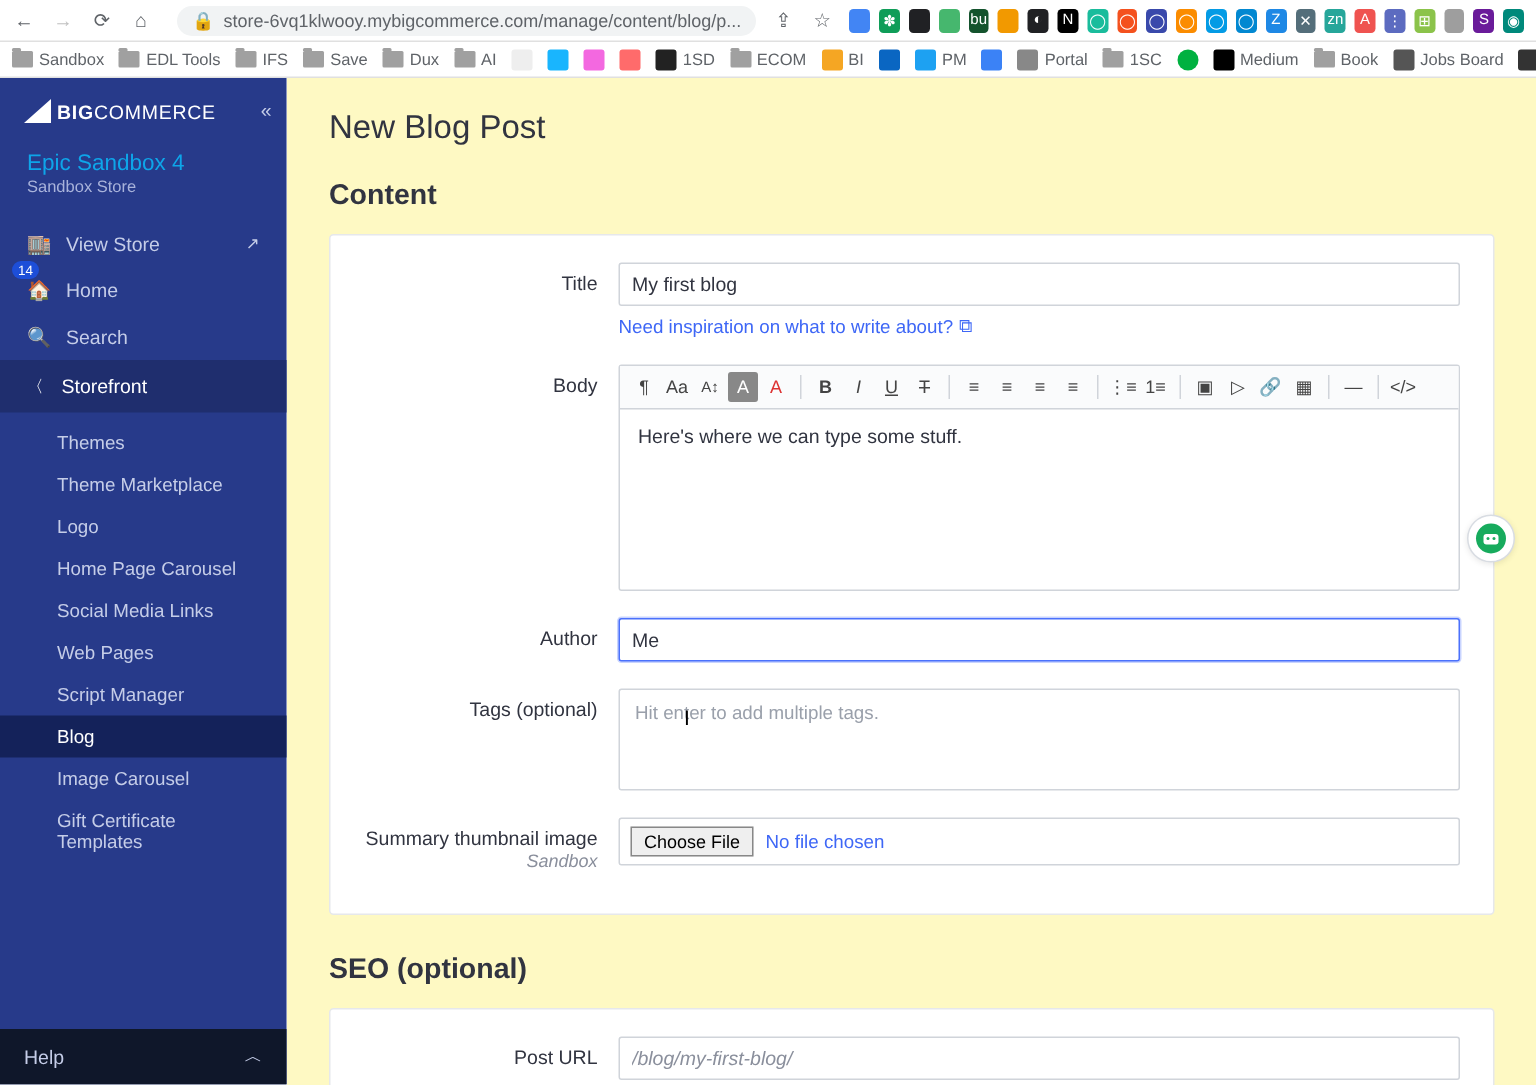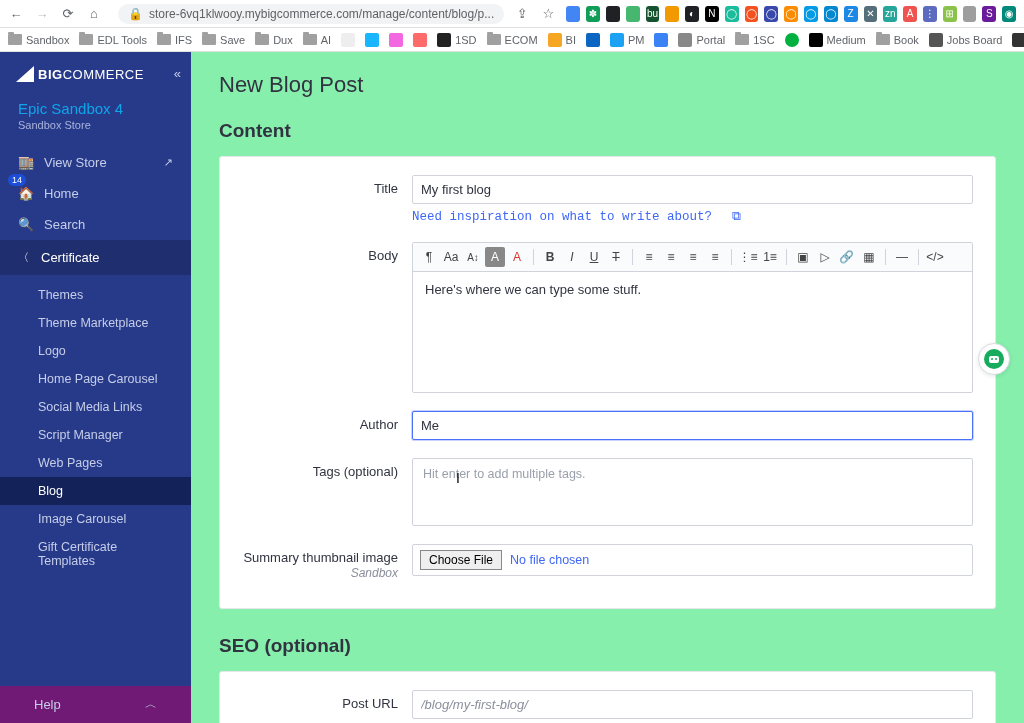--- a/index.html
+++ b/index.html
@@ -33,35 +33,35 @@
 .sb-link { display:flex; align-items:center; padding:8px 18px; font-size:13px; color:#c5cde8; cursor:pointer; gap:10px; }
 .sb-ic { width:16px; text-align:center; font-size:13px; }
 .sb-ext { margin-left:auto; font-size:11px; }
 .badge { position:absolute; background:#1d4ed8; color:#fff; border-radius:8px; font-size:9px; padding:1px 4px; top:-4px; left:8px; }
 .sb-link.icon-wrap { position:relative; }
 .section-head { background:#1f2e6e; padding:10px 18px; display:flex; align-items:center; gap:10px; color:#fff; font-size:13px; cursor:pointer; }
 .section-head .chev { font-size:11px; margin-right:2px; }
 .subnav { padding:6px 0; }
 .subnav .item { padding:7px 18px 7px 38px; font-size:12.5px; color:#c5cde8; cursor:pointer; }
 .subnav .item.active { background:#14225a; color:#fff; }
-.help-bar { margin-top:auto; background:#701a75; padding:10px 34px; display:flex; align-items:center; color:#c5cde8; font-size:13px; cursor:pointer; }
+.help-bar { margin-top:auto; background:#0f172a; padding:10px 16px; display:flex; align-items:center; color:#c5cde8; font-size:13px; cursor:pointer; }
 .help-bar .up { margin-left:auto; font-size:12px; }
 
 
-.main { flex:1; overflow-y:auto; background:#86efac; padding:20px 28px 16px 28px; }
+.main { flex:1; overflow-y:auto; background:#fef9c3; padding:20px 28px 16px 28px; }
 h1.page-title { font-size:22px; font-weight:400; color:#313440; margin-bottom:22px; }
 h2.section-title { font-size:19px; font-weight:600; color:#313440; margin-bottom:14px; }
 .panel { background:#fff; border:1px solid #e6e8eb; border-radius:3px; padding:18px 22px 24px; margin-bottom:26px; }
 .row { display:flex; margin-bottom:18px; align-items:flex-start; }
 .row-label { width:170px; text-align:right; padding-right:14px; padding-top:6px; font-size:13px; color:#313440; }
 .row-label .sub { display:block; font-style:italic; color:#8a8f9c; font-size:12px; margin-top:1px; }
 .row-field { flex:1; }
 .text-input { width:100%; border:1px solid #d0d4da; border-radius:2px; padding:6px 8px; font-size:13px; color:#313440; }
 .text-input.focused { border-color:#4b71fc; box-shadow:0 0 0 1px rgba(75,113,252,0.3); }
-.help-link { color:#3e67f6; font-size:12.5px; margin-top:6px; display:inline-flex; align-items:center; gap:20px; cursor:pointer;font-family:Liberation Mono, monospace; }
+.help-link { color:#3e67f6; font-size:12.5px; margin-top:6px; display:inline-flex; align-items:center; gap:4px; cursor:pointer; }
 .editor { border:1px solid #d0d4da; border-radius:2px; }
 .toolbar { display:flex; align-items:center; border-bottom:1px solid #d0d4da; background:#fafbfc; padding:4px 6px; gap:2px; flex-wrap:wrap; }
 .tb-btn { width:20px; height:20px; display:flex; align-items:center; justify-content:center; font-size:12px; color:#444; cursor:pointer; border-radius:2px; }
 .tb-sep { width:1px; height:16px; background:#d0d4da; margin:0 4px; }
 .editor-body { min-height:120px; padding:10px 12px; font-size:13px; color:#313440; }
 .tags-box { border:1px solid #d0d4da; border-radius:2px; min-height:68px; padding:8px 10px; font-size:12.5px; color:#9aa0ab; }
 .file-row { border:1px solid #d0d4da; border-radius:2px; padding:5px 7px; display:flex; align-items:center; gap:8px; font-size:12.5px; }
 .file-btn { border:1px solid #888; background:#efefef; padding:2px 8px; font-size:12px; cursor:pointer; }
 .file-status { color:#3e67f6; }
 .url-input { width:100%; border:1px solid #d0d4da; border-radius:2px; padding:6px 8px; font-size:13px; color:#8a8f9c; font-style:italic; }
@@ -228,31 +228,31 @@
       <span class="badge">14</span>
       <span>Home</span>
     </div>
     <div class="sb-link">
       <span class="sb-ic">🔍</span>
       <span>Search</span>
     </div>
 
     <div class="section-head">
       <span class="chev">〈</span>
-      <span>Certificate</span>
+      <span>Storefront</span>
     </div>
 
     <div class="subnav" id="subnav">
         <div class="item">Themes</div>
         <div class="item">Theme Marketplace</div>
         <div class="item">Logo</div>
         <div class="item">Home Page Carousel</div>
         <div class="item">Social Media Links</div>
+        <div class="item">Web Pages</div>
         <div class="item">Script Manager</div>
-        <div class="item">Web Pages</div>
         <div class="item active">Blog</div>
         <div class="item">Image Carousel</div>
         <div class="item">Gift Certificate Templates</div>
       </div>
 
     <div class="help-bar">
       <span>Help</span>
       <span class="up">︿</span>
     </div>
   </aside>

